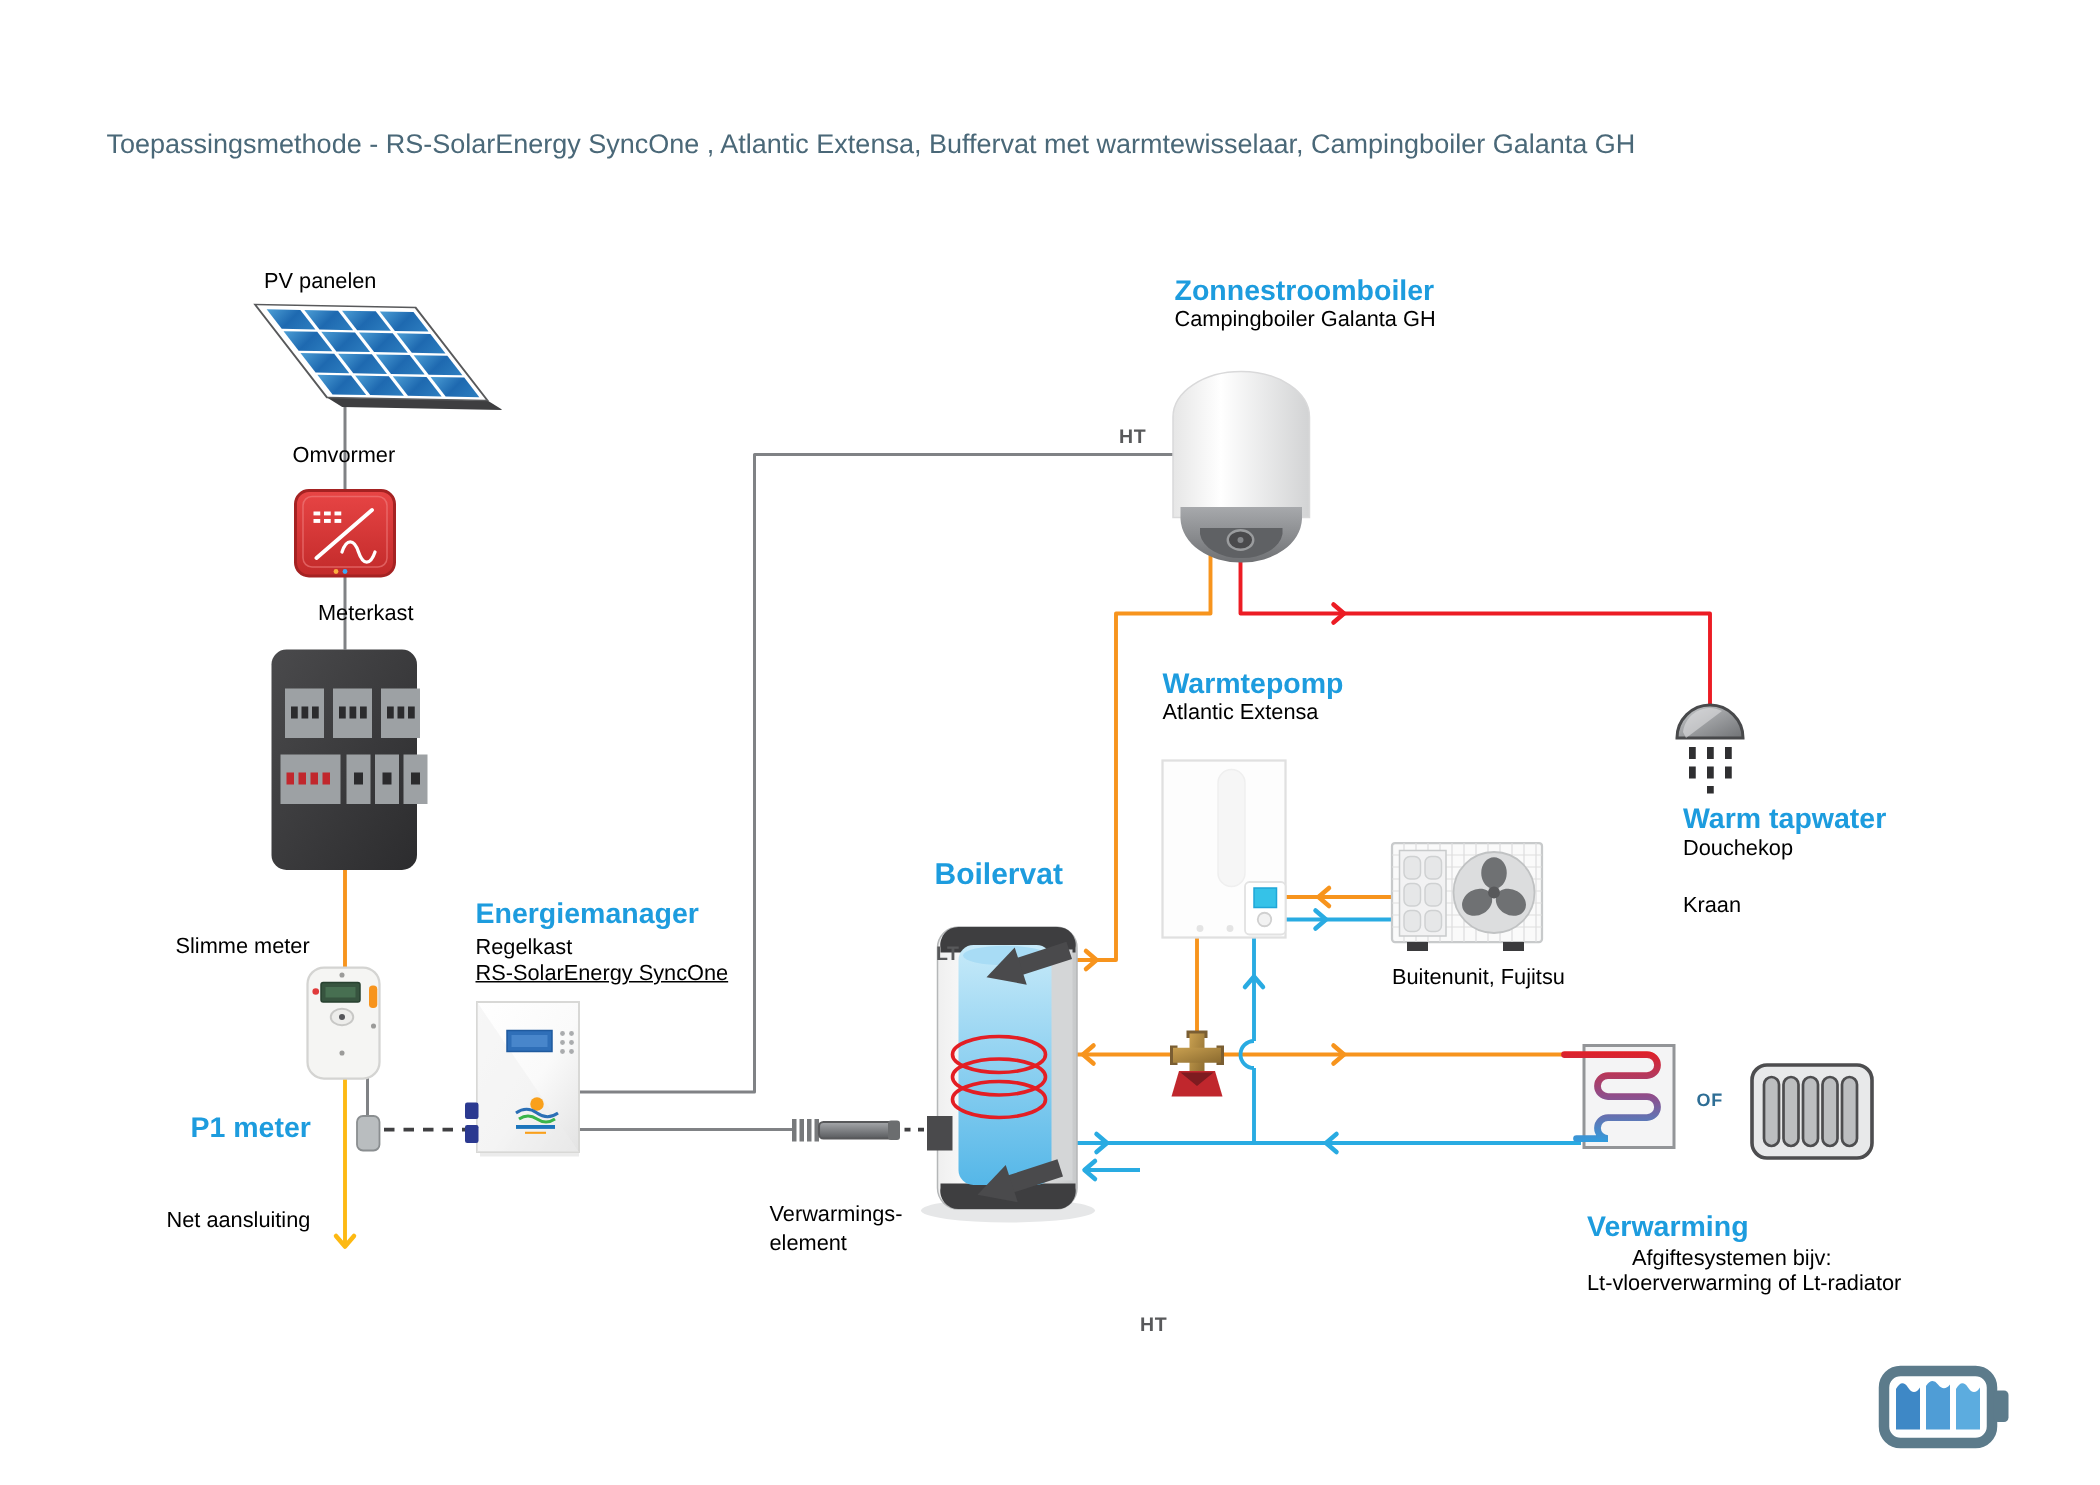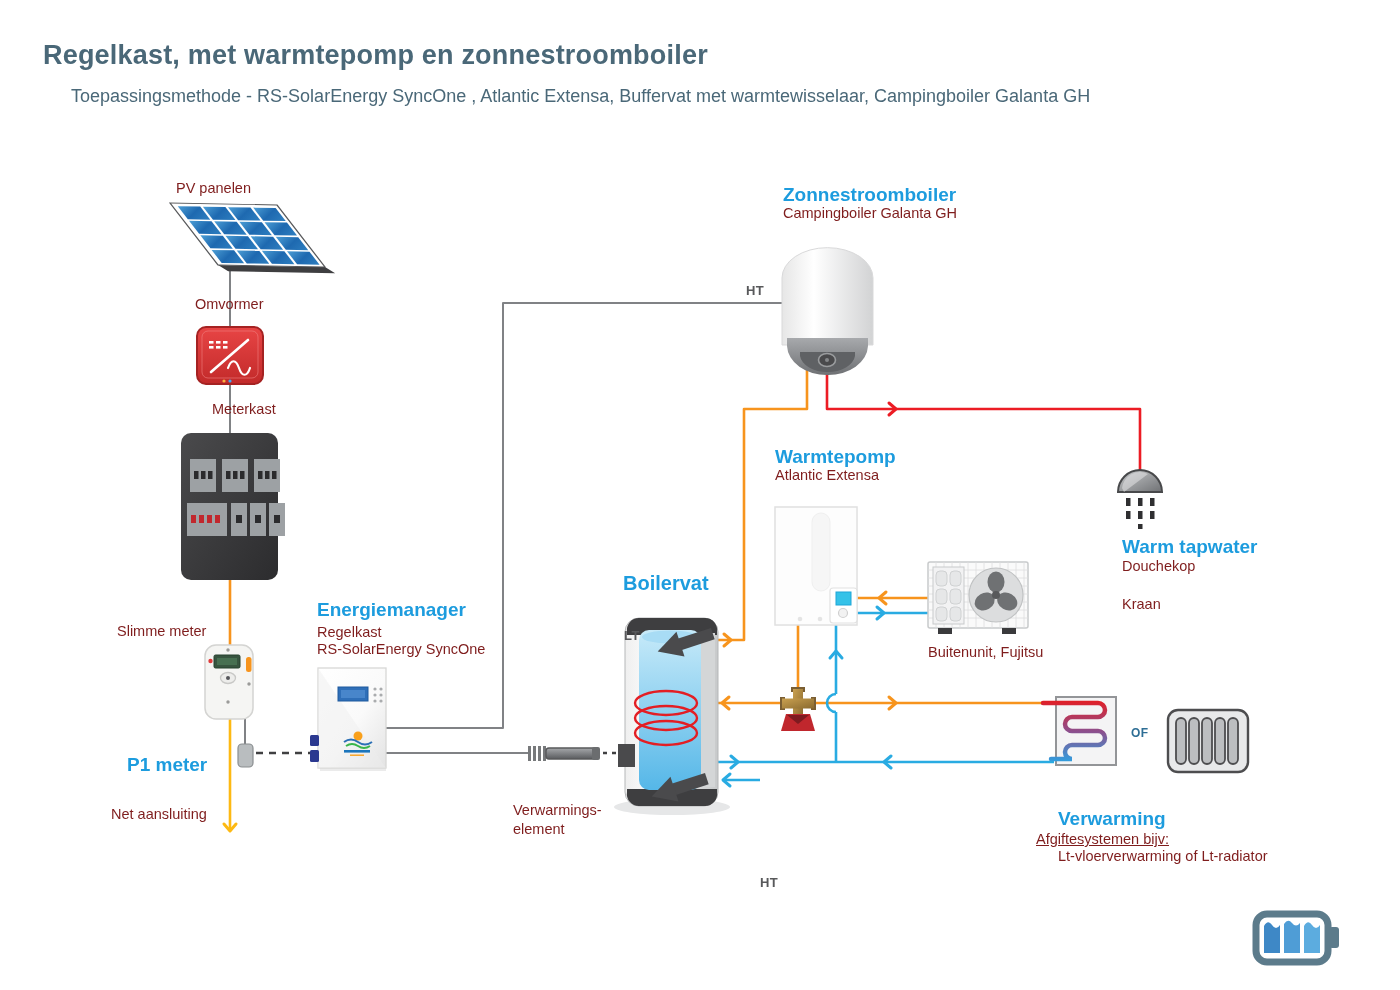--- a/index.html
+++ b/index.html
@@ -1,21 +1,21 @@
 <!DOCTYPE html>
 <html><head>
 <meta charset="utf-8">
 <style>
   html,body{margin:0;padding:0;background:#ffffff;}
   body{font-family:"Liberation Sans", sans-serif;}
   #canvas{position:relative;width:1400px;height:990px;background:#ffffff;overflow:hidden;}
   .abs{position:absolute;white-space:nowrap;}
   .title{font-size:27px;font-weight:bold;color:#4A6878;letter-spacing:.2px;}
   .subtitle{font-size:18px;color:#4A6878;}
-  .lbl{font-size:14.5px;color:#7f1d1d;}
+  .lbl{font-size:14.5px;color:#000000;}
   .lbl-b{font-size:19px;font-weight:bold;color:#1D9CDE;}
   .lbl-dark{font-size:13px;font-weight:bold;color:#58595B;letter-spacing:.4px;text-align:right;}
   .lbl-of{font-size:12px;font-weight:bold;color:#2E6E95;letter-spacing:.5px;}
   svg{position:absolute;left:0;top:0;}
 </style>
 </head>
 <body>
 
 <div id="canvas">
 
@@ -382,51 +382,50 @@
 
     <g>
       <rect x="1256" y="914" width="72" height="48" rx="11" fill="#FFFFFF" stroke="#5C7B8B" stroke-width="7"></rect>
       <rect x="1329" y="927" width="10" height="21" rx="3" fill="#5C7B8B"></rect>
       <path d="M1264 926 q4,-7 8,-1 q4,6 8,0 L1280 953 L1264 953 Z" fill="#3E88C6"></path>
       <path d="M1284 924 q4,-6 8,-1 q4,5 8,0 L1300 953 L1284 953 Z" fill="#4F9DD6"></path>
       <path d="M1304 926 q4,-7 8,-1 q4,6 8,0 L1320 953 L1304 953 Z" fill="#5CACDF"></path>
     </g>
   </svg>
 
-  <div class="abs title" style="left:43px;top:40px;">Regelkast, met warmtepomp en zonnestroomboiler</div>
   <div class="abs subtitle" style="left:43px;top:86px;margin-left:28px;">Toepassingsmethode - RS-SolarEnergy SyncOne , Atlantic Extensa, Buffervat met warmtewisselaar, Campingboiler Galanta GH</div>
 
   <div class="abs lbl" style="left:176px;top:180px;">PV panelen</div>
   <div class="abs lbl" style="left:195px;top:296px;">Omvormer</div>
   <div class="abs lbl" style="left:196px;top:401px;margin-left:16px;">Meterkast</div>
   <div class="abs lbl" style="left:117px;top:623px;">Slimme meter</div>
-  <div class="abs lbl-b" style="left:127px;top:742px;margin-top:12px;">P1 meter</div>
+  <div class="abs lbl-b" style="left:127px;top:742px;">P1 meter</div>
   <div class="abs lbl" style="left:111px;top:806px;">Net aansluiting</div>
 
   <div class="abs lbl-b" style="left:317px;top:599px;">Energiemanager</div>
   <div class="abs lbl" style="left:317px;top:624px;">Regelkast</div>
-  <div class="abs lbl" style="left:317px;top:641px;">RS-SolarEnergy SyncOne</div>
+  <div class="abs lbl" style="left:317px;top:641px;text-decoration:underline;">RS-SolarEnergy SyncOne</div>
 
   <div class="abs lbl-b" style="left:623px;top:572px;font-size:20px;">Boilervat</div>
   <div class="abs lbl" style="left:513px;top:802px;">Verwarmings-</div>
   <div class="abs lbl" style="left:513px;top:821px;">element</div>
 
   <div class="abs lbl-b" style="left:783px;top:184px;">Zonnestroomboiler</div>
   <div class="abs lbl" style="left:783px;top:205px;">Campingboiler Galanta GH</div>
 
   <div class="abs lbl-b" style="left:775px;top:446px;">Warmtepomp</div>
   <div class="abs lbl" style="left:775px;top:467px;">Atlantic Extensa</div>
   <div class="abs lbl" style="left:928px;top:644px;">Buitenunit, Fujitsu</div>
 
   <div class="abs lbl-b" style="left:1122px;top:536px;">Warm tapwater</div>
   <div class="abs lbl" style="left:1122px;top:558px;">Douchekop</div>
   <div class="abs lbl" style="left:1122px;top:596px;">Kraan</div>
 
   <div class="abs lbl-b" style="left:1058px;top:808px;">Verwarming</div>
-  <div class="abs lbl" style="left:1036px;top:831px;text-decoration:underline;">Afgiftesystemen bijv:</div>
+  <div class="abs lbl" style="left:1088px;top:831px;">Afgiftesystemen bijv:</div>
   <div class="abs lbl" style="left:1058px;top:848px;">Lt-vloerverwarming of Lt-radiator</div>
 
   <div class="abs lbl-of" style="left:1131px;top:726px;">OF</div>
   <div class="abs lbl-dark" style="left:746px;top:283px;">HT</div>
   <div class="abs lbl-dark" style="left:592px;top:628px;padding-left:32px;">LT</div>
   <div class="abs lbl-dark" style="left:760px;top:875px;">HT</div>
 
 </div>
 
 </body></html>

